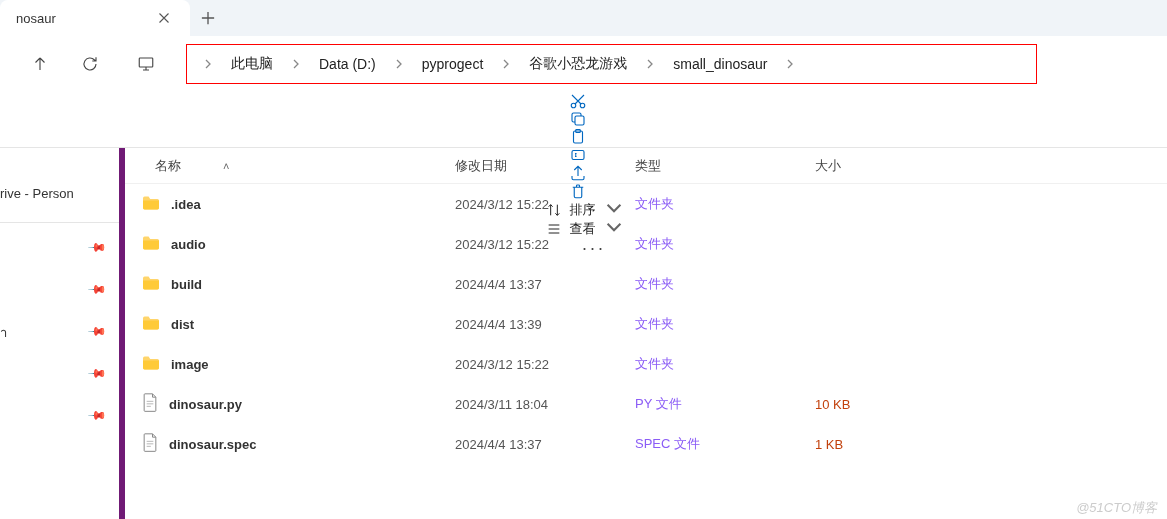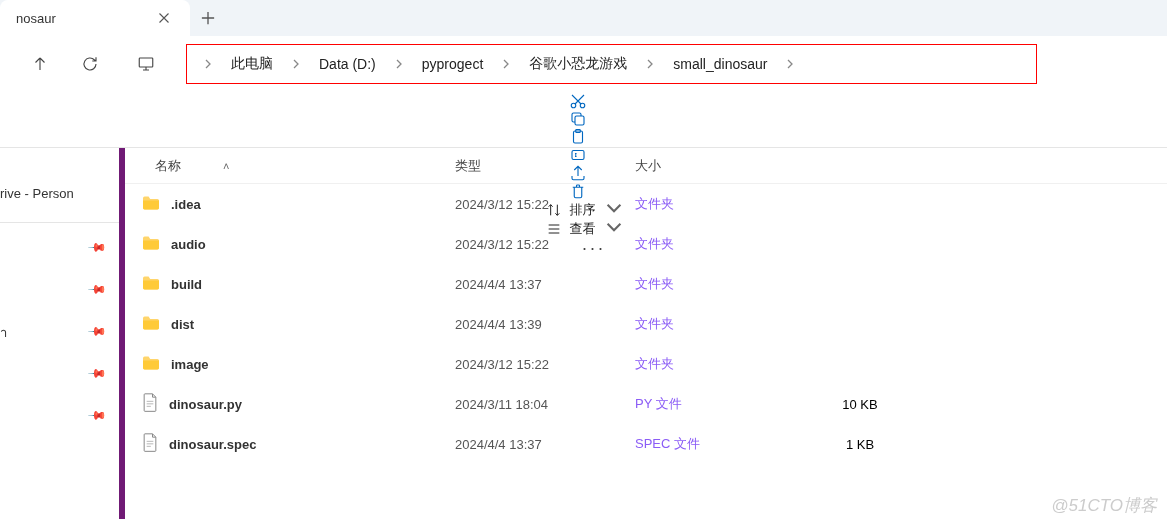--- a/index.html
+++ b/index.html
@@ -42,26 +42,26 @@
     .hdr-date { width: 180px;}
     .hdr-type { width: 180px;}
     .hdr-size { width: 120px;}
     .sort-ind { margin-left: 42px; font-size: 11px; color: #666; }
     
     .file-row { display: flex; height: 40px; align-items: center; }
     .cell { font-size: 13px; color: #333; padding-left: 10px;}
     .cell-name { width: 320px; display: flex; align-items: center; gap: 10px; padding-left: 16px; font-weight: bold;}
     .cell-date { width: 180px; color: #555;}
     .cell-type { width: 180px; color: #8b5cf6;}
-    .cell-size { width: 120px; text-align: center; padding-right: 20px; color: #000000;}
+    .cell-size { width: 120px; text-align: left; padding-right: 20px; color: #c2410c;}
     
     .folder-icon { width: 20px; height: 16px; display: inline-block;}
     .file-icon { width: 18px; height: 20px; display: inline-block;}
     
-    .watermark { position: absolute; bottom: 2px; right: 10px; color: #ccc; font-size: 17px; font-style: italic;}
+    .watermark { position: absolute; bottom: 2px; right: 10px; color: #ccc; font-size: 13px; font-style: italic;}
   </style>
 </head>
 <body>
 
 <div class="tab-bar">
   <div class="tab">
     <span class="tab-title">nosaur</span>
     <span class="tab-close">
       <svg viewBox="0 0 16 16" width="12" height="12">
           <path d="M2 2 L14 14 M14 2 L2 14" stroke="currentColor" stroke-width="1.5" fill="none"></path>
@@ -216,20 +216,23 @@
         <span class="pin">📌</span>
       </div>
   </div>
 
   <div class="file-area">
     <div class="headers">
       <div class="hdr hdr-name">
         <span>名称</span>
         <span class="sort-ind">˄</span>
       </div>
+      <div class="hdr hdr-date">
+          <span>修改日期</span>
+        </div>
       <div class="hdr hdr-type">
           <span>类型</span>
         </div>
       <div class="hdr hdr-size">
           <span>大小</span>
         </div>
     </div>
     <div id="file-rows">
         <div class="file-row">
           <div class="cell cell-name">

